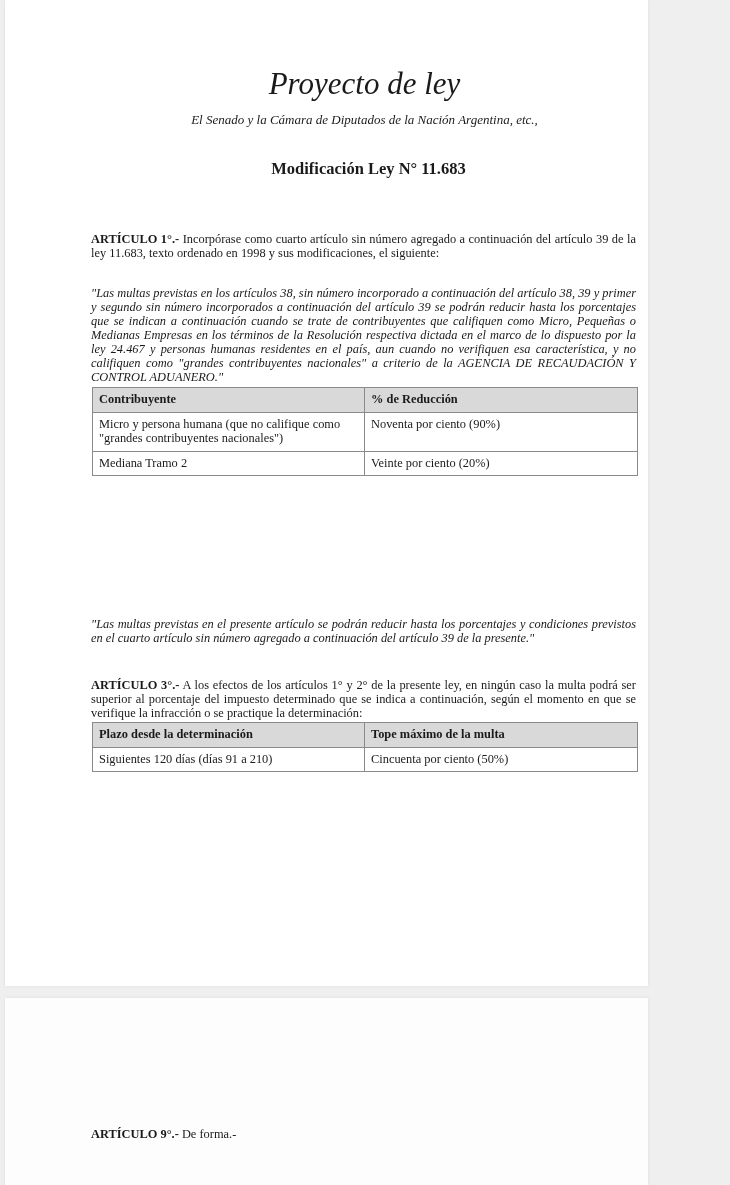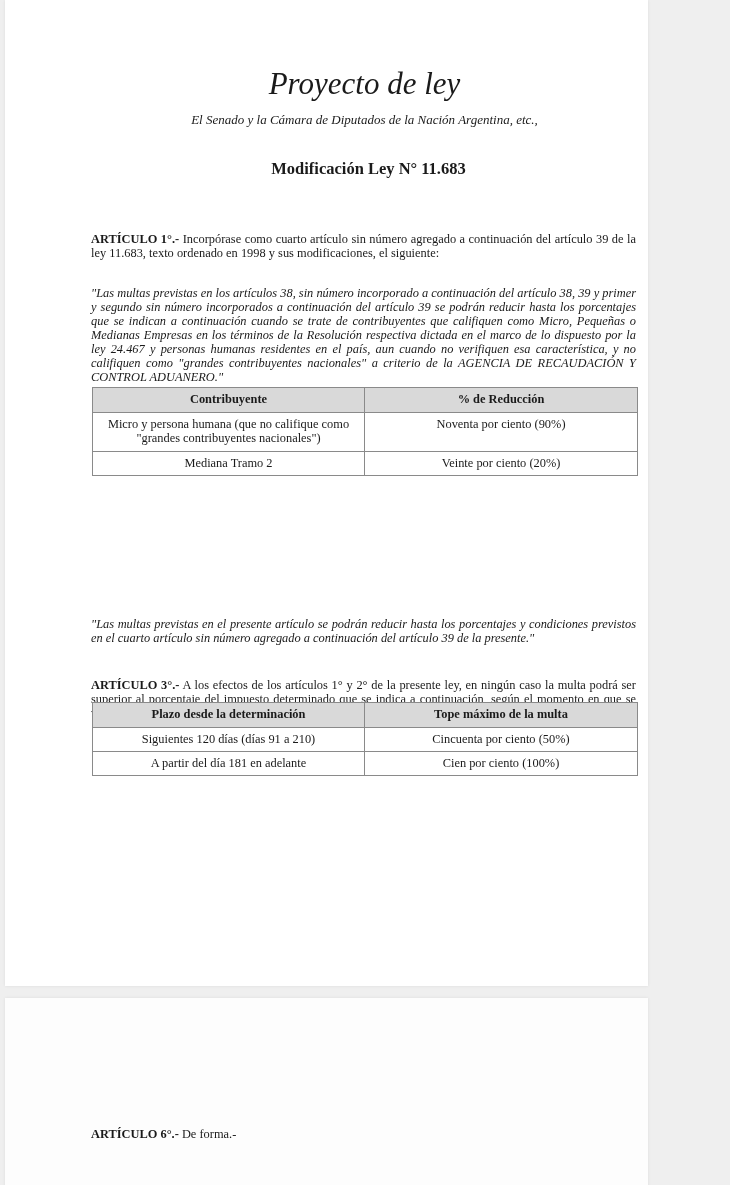--- a/index.html
+++ b/index.html
@@ -34,21 +34,21 @@
     font-size: 12.4px; line-height: 14px; text-align: justify;
     margin: 16px;
   }
   .para .art { font-weight: bold; }
   .quote { font-style: italic; }
   table.t {
     position: absolute; left: 87px; width: 546px;
     border-collapse: collapse; font-size: 12.4px; table-layout: fixed;
   }
   table.t th, table.t td {
-    border: 1px solid #8a8a8a; text-align: center; vertical-align: top;
+    border: 1px solid #8a8a8a; text-align: left; vertical-align: top;
     padding: 4px 6px 5px 6px; line-height: 14px; font-weight: normal;
   }
   table.t th { background: #d9d9d9; font-weight: bold; padding: 4px 6px 6px 6px; }
   table.t col.c1 { width: 272px; }
 </style>
 </head>
 <body>
 
 <div class="page" id="page1">
   <div class="title">Proyecto de ley</div>
@@ -82,42 +82,38 @@
       </tr>
     </tbody>
   </table>
 
   <p class="para quote" style="top:601px;">"Las multas previstas en el presente artículo se podrán reducir hasta los porcentajes y condiciones previstos en el cuarto artículo sin número agregado a continuación del artículo 39 de la presente."</p>
 
   <p class="para" style="top:662px;">
     <span class="art">ARTÍCULO 3°.-</span><span> A los efectos de los artículos 1° y 2° de la presente ley, en ningún caso la multa podrá ser superior al porcentaje del impuesto determinado que se indica a continuación, según el momento en que se verifique la infracción o se practique la determinación:</span>
   </p>
 
-  <table class="t" style="top:702px;">
+  <table class="t" style="top:722px;">
     <colgroup>
         <col class="c1">
         <col>
       </colgroup>
     <thead>
       <tr>
         <th>Plazo desde la determinación</th>
         <th>Tope máximo de la multa</th>
       </tr>
     </thead>
     <tbody>
       <tr>
         <td>Siguientes 120 días (días 91 a 210)</td>
         <td>Cincuenta por ciento (50%)</td>
       </tr>
-      <tr>
-        <td>A partir del día 181 en adelante</td>
-        <td>Cien por ciento (100%)</td>
-      </tr>
     </tbody>
   </table>
 
 </div>
 
 <div class="page" id="page2">
   <p class="para" style="top:113px;">
-    <span class="art">ARTÍCULO 6°.-</span><span> De forma.-</span>
+    <span class="art">ARTÍCULO 9°.-</span><span> De forma.-</span>
   </p>
 </div>
 
 </body></html>

